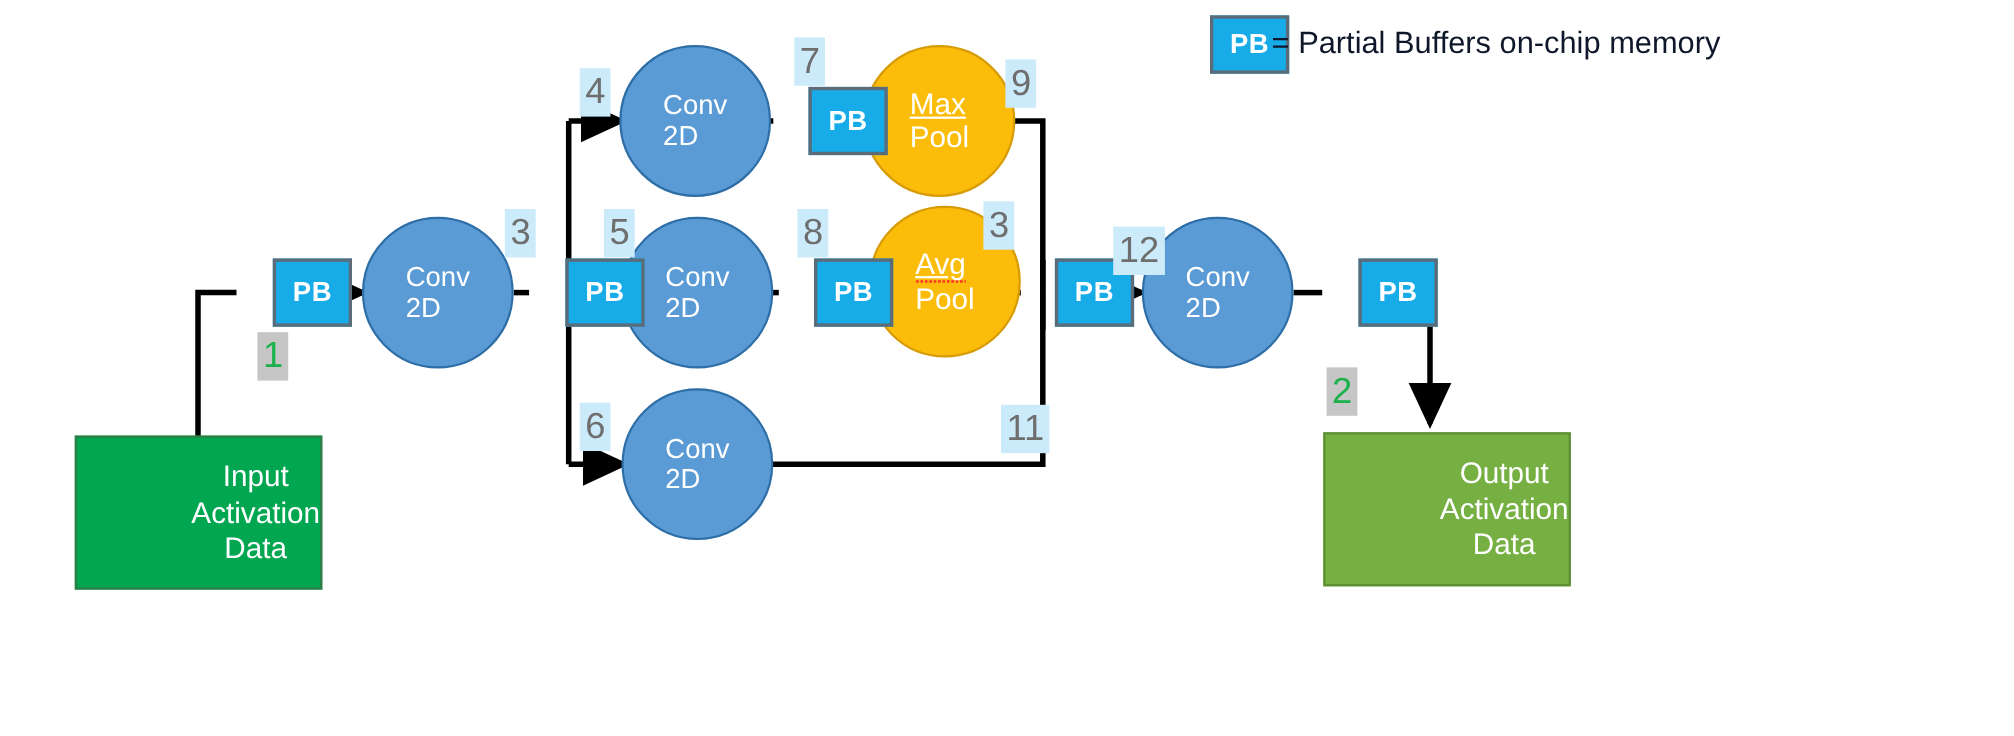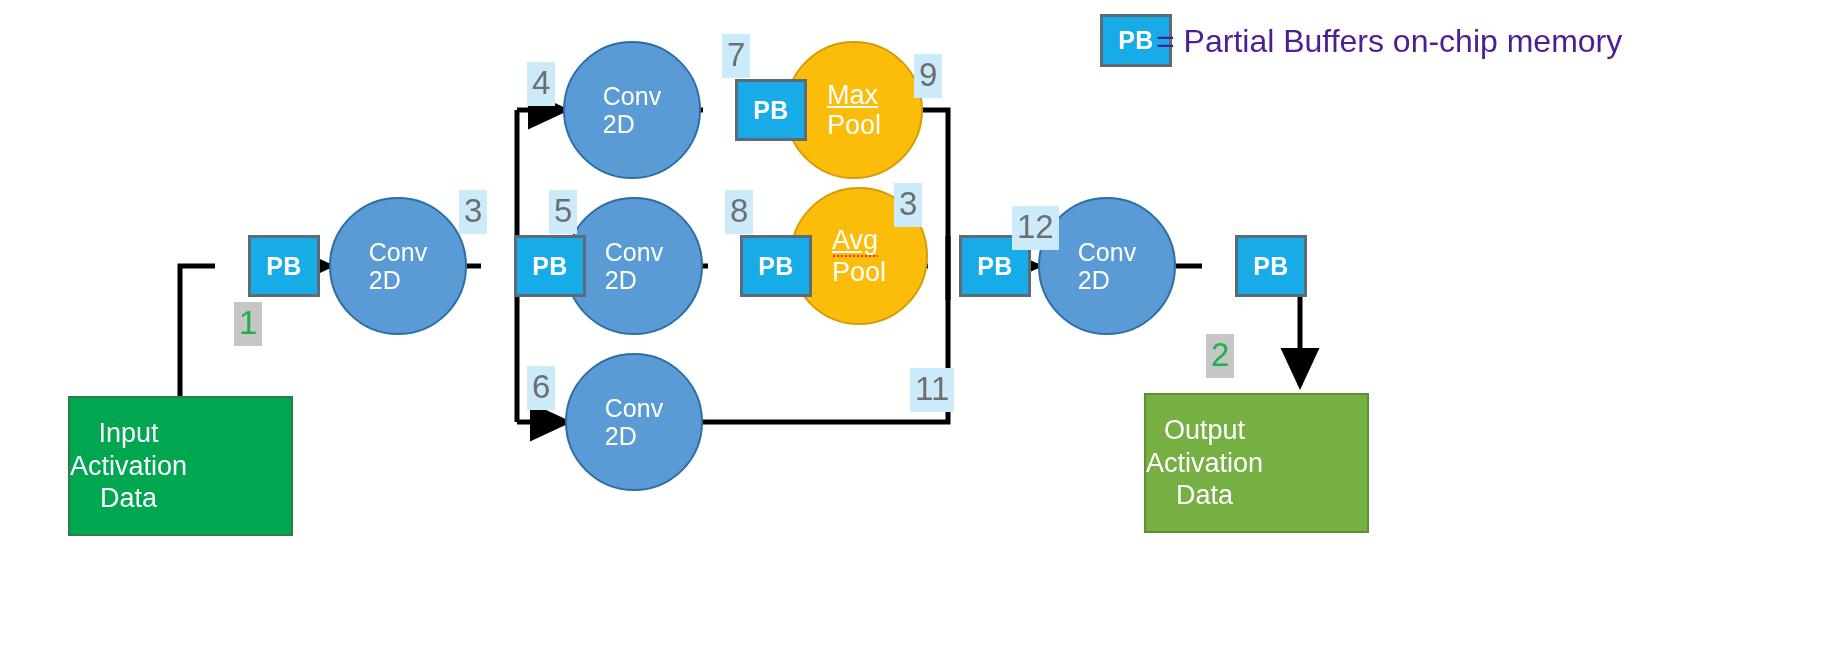--- a/index.html
+++ b/index.html
@@ -49,21 +49,21 @@
     background-image:
       radial-gradient(circle at 2px 2px,#ff2d2d 1.3px,transparent 1.6px);
     background-size:4px 4px;
     background-repeat:repeat-x;
     background-position:0 calc(100% + 1px);
     padding-bottom:2px;
   }
 
   
   .datablk{
-    display:flex;align-items:center;justify-content:flex-start;
+    display:flex;align-items:center;justify-content:flex-end;
     text-align:center;color:#ffffff;line-height:1.2;font-size:27px;
     z-index:5;
   }
   .datablk.input{
     width:225px;height:140px;
     background:#00A650;border:2px solid #2E7D47;
   }
   .datablk.output{
     width:225px;height:140px;
     background:#76B043;border:2px solid #5E8F35;
@@ -75,21 +75,21 @@
     font-size:33px;line-height:1;
     padding:4px 5px 7px 5px;
     white-space:nowrap;
   }
   .tag.blue{color:#6E6E6E;background:#CCEBFA;}
   .tag.green{color:#1BB14B;background:#C6C6C6;}
 
   
   .legend-text{
     position:absolute;z-index:8;
-    font-size:32px;color:#4c1d95;white-space:nowrap;
+    font-size:28px;color:#0f172a;white-space:nowrap;
   }
 </style>
 </head>
 <body>
 
 <div id="canvas">
 
   <svg id="wires" viewBox="0 0 1831 669" xmlns="http://www.w3.org/2000/svg">
     <defs>
       <marker id="ah" markerWidth="9" markerHeight="9" refX="7.4" refY="4.5" orient="auto" markerUnits="strokeWidth">
@@ -209,21 +209,21 @@
     <div>
       <span>Conv</span><br>
       <span>2D</span>
     </div>
   </div>
 
   <div class="node pb" style="left:1203px;top:235px;">
     <span>PB</span>
   </div>
 
-  <div class="node datablk output" style="left:1144px;top:393px;">
+  <div class="node datablk output" style="left:1203px;top:393px;">
     <div>
       <span>Output</span><br>
       <span>Activation</span><br>
       <span>Data</span>
     </div>
   </div>
 
   <div class="tag green" style="left:234px;top:302px;">1</div>
   <div class="tag green" style="left:1206px;top:334px;">2</div>
   <div class="tag blue" style="left:459px;top:190px;">3</div>

